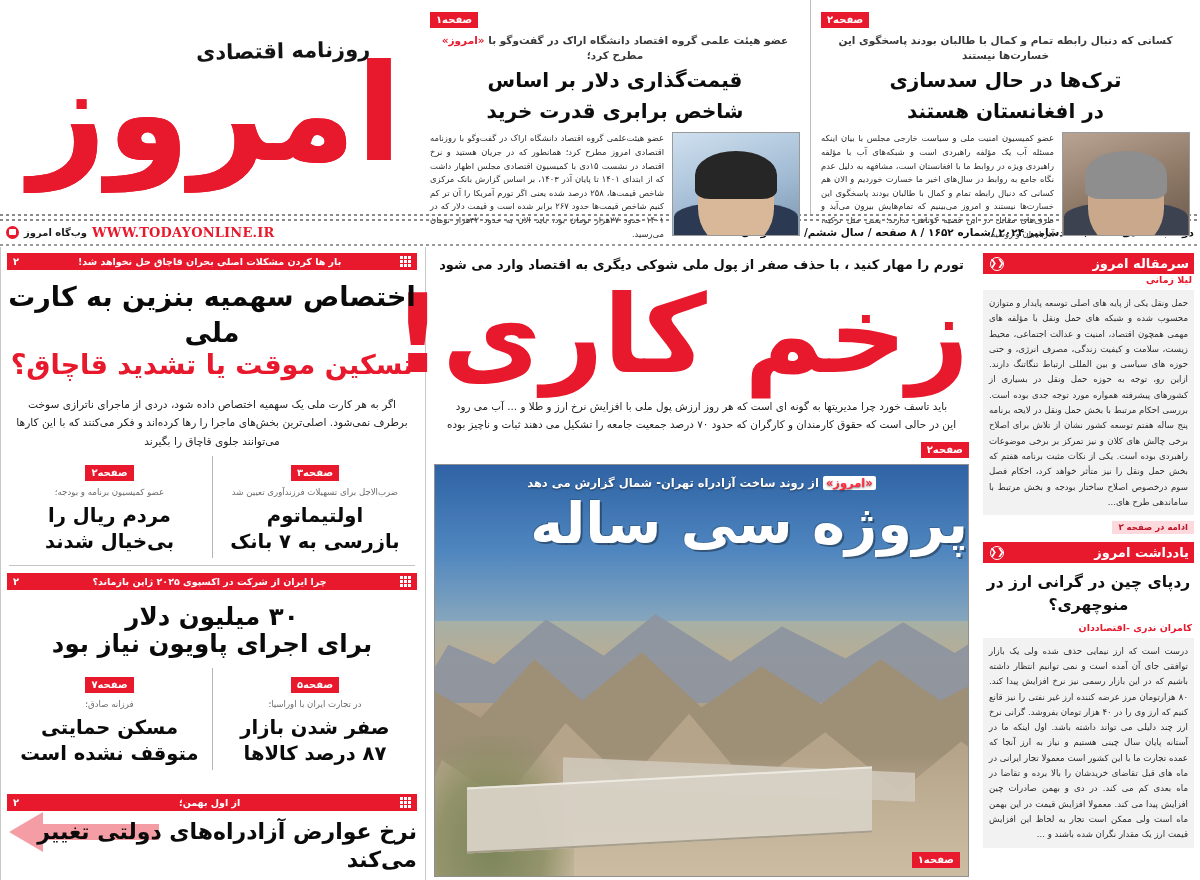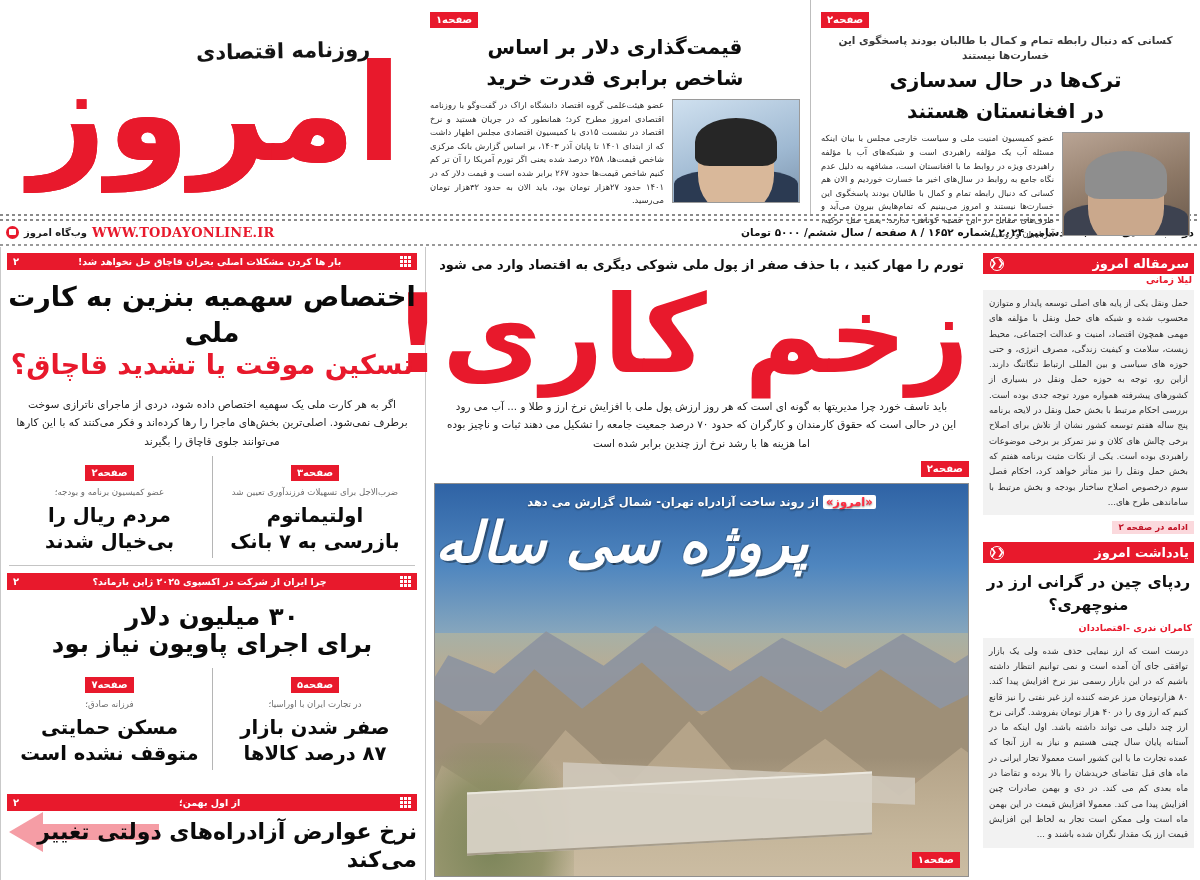--- a/index.html
+++ b/index.html
@@ -235,25 +235,24 @@
   }
   .photo-kicker {
     position: absolute; top: 11px; left: 0; right: 0; text-align: center;
     font-size: 11.5px; font-weight: 700; color: #ffffff;
     text-shadow: 0 1px 2px rgba(0,0,0,.55); z-index: 4;
   }
   .photo-kicker .em {
     color: #ff2c40; background: #fff; padding: 0 3px; border-radius: 2px;
   }
   .photo-title {
-    position: absolute; top: 26px; left: 0; right: 0; text-align: left;
+    position: absolute; top: 26px; left: 0; right: 0; text-align: right;
     font-size: 56px; font-weight: 800; color: #ffffff;
     letter-spacing: -1px; z-index: 3; white-space: nowrap;
     text-shadow: 2px 2px 0 rgba(0,0,0,.35), -1px -1px 0 rgba(0,0,0,.18);
-    font-style: italic;
   }
   .photo-pagetag { position: absolute; right: 8px; bottom: 8px; z-index: 5; }
 
   
   .colLeft { width: 223px; padding: 6px 6px 4px; display: flex; flex-direction: column; }
   .side-box { margin-bottom: 8px; }
   .side-head {
     background: #e8192c; color: #fff; height: 21px;
     display: flex; align-items: center; justify-content: space-between;
     padding: 0 5px 0 7px; font-size: 13px; font-weight: 800;
@@ -304,20 +303,21 @@
             <div class="hair"></div>
           </div>
           <div class="top-text">عضو کمیسیون امنیت ملی و سیاست خارجی مجلس با بیان اینکه مسئله آب یک مؤلفه راهبردی است و شبکه‌های آب با مؤلفه راهبردی ویژه در روابط ما با افغانستان است، مشافهه به دلیل عدم نگاه جامع به روابط در سال‌های اخیر ما خسارت خوردیم و الان هم کسانی که دنبال رابطه تمام و کمال با طالبان بودند پاسخگوی این خسارت‌ها نیستند و امروز می‌بینیم که تمام‌هایش بیرون می‌آید و طرف‌های مقابل در این قضیه کوتاهی ندارند؛ یعنی مثل ترکیه، آذربایجان و روسیه.</div>
         </div>
       </div>
 
       <div class="toparticle a2">
         <div class="tag-row">
           <span class="pagetag">صفحه۱</span>
         </div>
+        <div class="kicker"><span>عضو هیئت علمی گروه اقتصاد دانشگاه اراک در گفت‌وگو با </span><span class="em">«امروز»</span><span> مطرح کرد؛</span></div>
         <div class="top-head">قیمت‌گذاری دلار بر اساس</div>
         <div class="top-head" style="margin-top:-4px">شاخص برابری قدرت خرید</div>
         <div class="top-body-wrap">
           <div class="top-photo blue">
             <div class="body"></div>
             <div class="face"></div>
             <div class="hair"></div>
           </div>
           <div class="top-text">عضو هیئت‌علمی گروه اقتصاد دانشگاه اراک در گفت‌وگو با روزنامه اقتصادی امروز مطرح کرد؛ همانطور که در جریان هستید و نرخ اقتصاد در نشست ۱۵دی با کمیسیون اقتصادی مجلس اظهار داشت که از ابتدای ۱۴۰۱ تا پایان آذر ۱۴۰۳، بر اساس گزارش بانک مرکزی شاخص قیمت‌ها، ۲۵۸ درصد شده یعنی اگر تورم آمریکا را آن تر کم کنیم شاخص قیمت‌ها حدود ۲۶۷ برابر شده است و قیمت دلار که در ۱۴۰۱ حدود ۲۷هزار تومان بود، باید الان به حدود ۳۲هزار تومان می‌رسید.</div>
         </div>
@@ -371,21 +371,20 @@
       </div>
 
     </div>
 
     <div class="colCenter">
       <div class="center-kicker">تورم را مهار کنید ، با حذف صفر از پول ملی شوکی دیگری به اقتصاد وارد می شود</div>
       <div class="mega">زخم کاری!</div>
       <div class="center-deck">
         <div>باید تاسف خورد چرا مدیریتها به گونه ای است که هر روز ارزش پول ملی با افزایش نرخ ارز و طلا و ... آب می رود</div>
         <div>این در حالی است که حقوق کارمندان و کارگران که حدود ۷۰ درصد جمعیت جامعه را تشکیل می دهند ثبات و ناچیز بوده</div>
-        <div>اما هزینه ها با رشد نرخ ارز چندین برابر شده است</div>
       </div>
       <div class="deck-tag">
         <span class="pagetag">صفحه۲</span>
       </div>
 
       <div class="photo-main">
         <div class="sky"></div>
         <div class="mtn-far"></div>
         <div class="mtn-mid"></div>
         <div class="mtn-near"></div>

